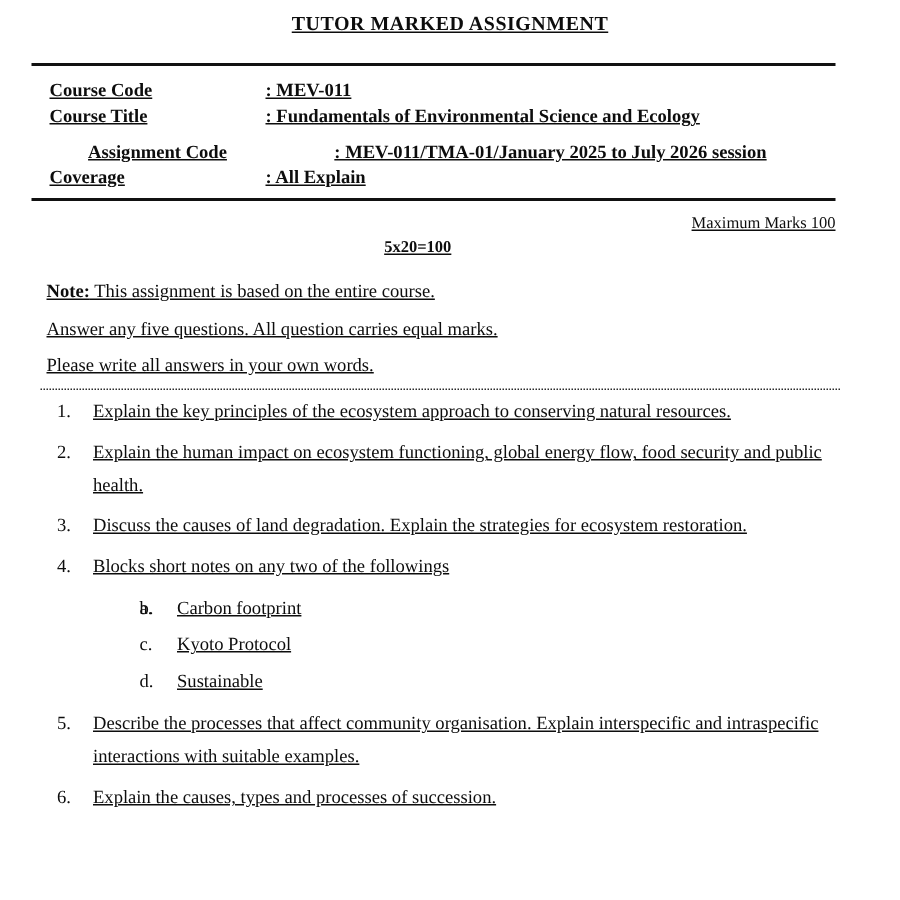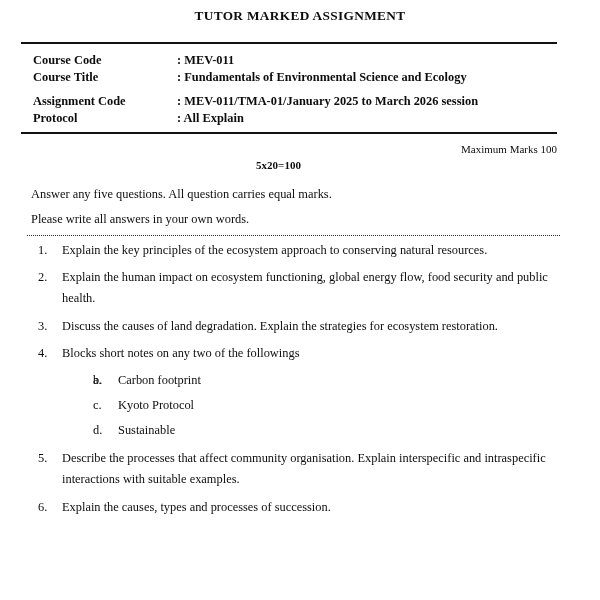--- a/index.html
+++ b/index.html
@@ -14,20 +14,21 @@
     font-family: "Liberation Serif", serif;
     color: #0d0d0d;
     -webkit-font-smoothing: antialiased;
   }
 
   .page {
     position: relative;
     width: 600px;
     height: 600px;
     box-sizing: border-box;
+    text-decoration: underline;
   }
 
   
   .doc-title {
     text-align: center;
     font-weight: bold;
     font-size: 13.3px;
     letter-spacing: 0.35px;
     padding-top: 8px;
     line-height: 1.2;
@@ -54,21 +55,21 @@
   .meta-label {
     width: 144px;
     padding-left: 12px !important;
     margin-top: 32px;
   }
   .meta-value {
     white-space: nowrap;
   }
   tr.row-code td      { padding-top: 4px !important;  padding-bottom: 5px !important; }
   tr.row-title td     { padding-bottom: 11px !important; }
-  tr.row-assign td    { padding-bottom: 5px !important; }
+  tr.row-assign td    { padding-bottom: 5px !important; text-align: center; }
   tr.row-coverage td  { padding-bottom: 3px !important; }
 
   
   .marks-wrap {
     margin: 8px 43px 0 0;
     text-align: right;
     font-size: 11px;
     line-height: 1.45;
   }
   .marks-max   { font-weight: normal; }
@@ -143,36 +144,37 @@
         <tr class="row-code">
           <td class="meta-label">Course Code</td>
           <td class="meta-value">: MEV-011</td>
         </tr>
         <tr class="row-title">
           <td class="meta-label">Course Title</td>
           <td class="meta-value">: Fundamentals of Environmental Science and Ecology</td>
         </tr>
         <tr class="row-assign">
           <td class="meta-label">Assignment Code</td>
-          <td class="meta-value">: MEV-011/TMA-01/January 2025 to March 2026 session</td>
+          <td class="meta-value">: MEV-011/TMA-01/January 2025 to July 2026 session</td>
         </tr>
         <tr class="row-coverage">
-          <td class="meta-label">Protocol</td>
+          <td class="meta-label">Coverage</td>
           <td class="meta-value">: All Explain</td>
         </tr>
       </tbody>
     </table>
   </div>
 
   <div class="marks-wrap">
     <div class="marks-max">Maximum Marks 100</div>
     <div class="marks-split">5x20=100</div>
   </div>
 
   <div class="notes">
+    <div><span class="strong">Note:</span><span> This assignment is based on the entire course.</span></div>
     <div>Answer any five questions. All question carries equal marks.</div>
     <div>Please write all answers in your own words.</div>
   </div>
 
   <div class="dotted-sep"></div>
 
   <div class="qlist">
 
     <div class="qitem">
       <span class="qnum">1.</span>

